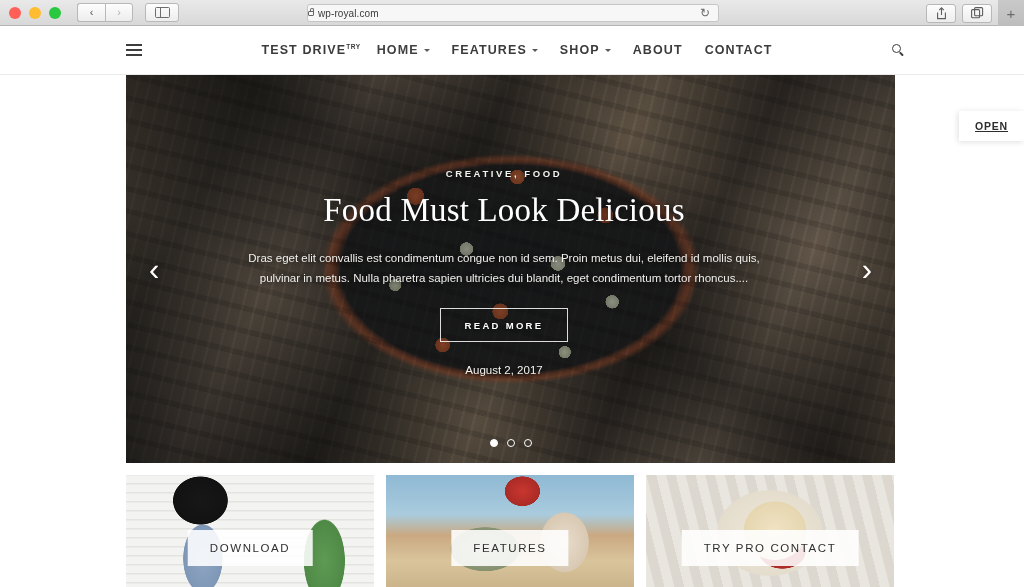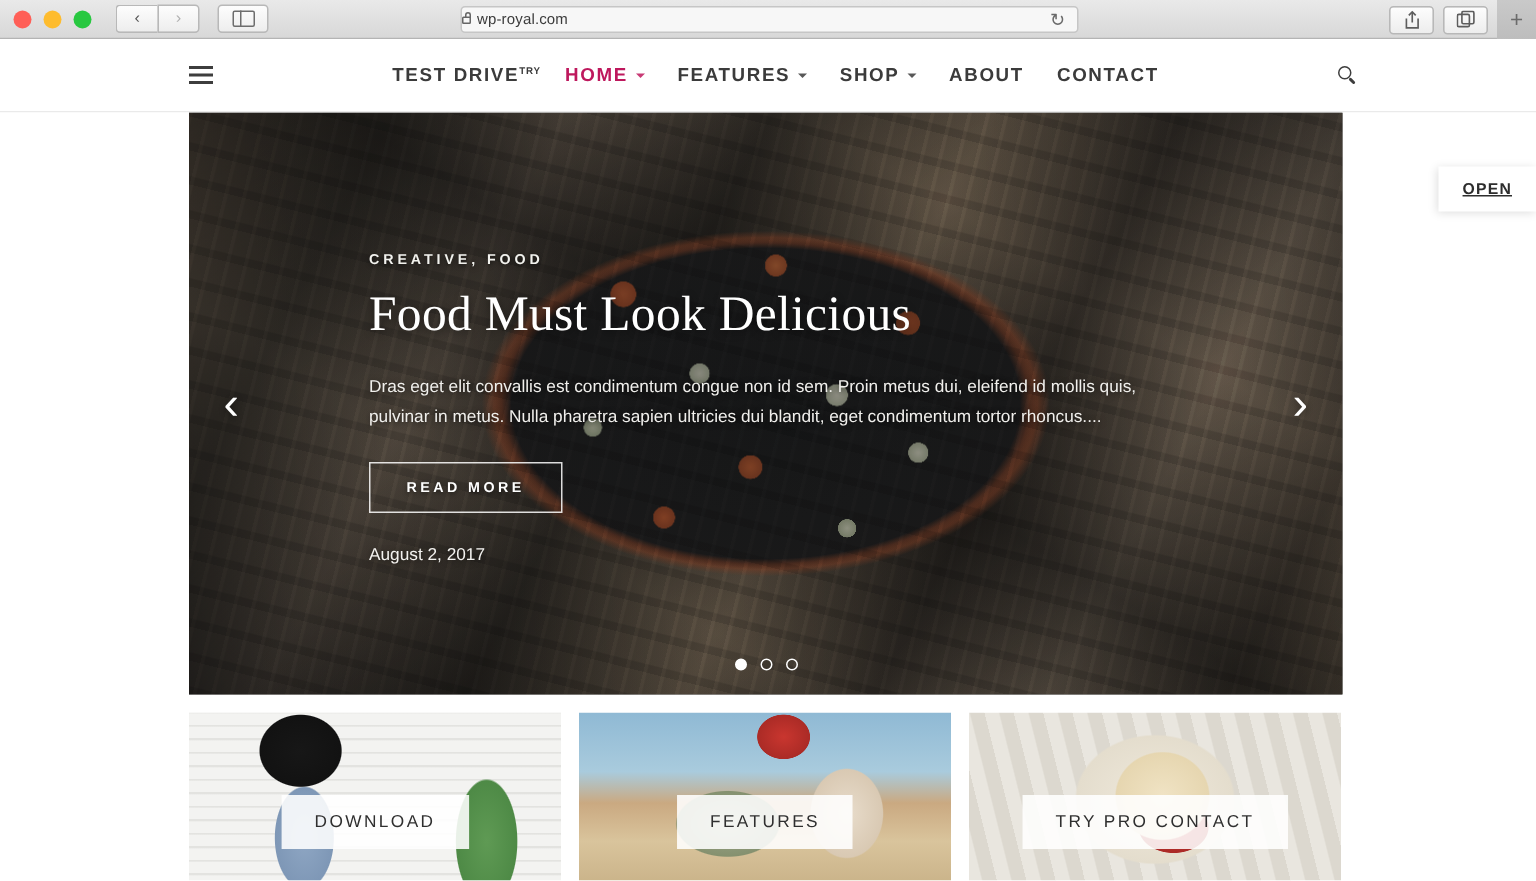--- a/index.html
+++ b/index.html
@@ -157,21 +157,21 @@
     letter-spacing: 1.1px;
     color: #3b3b3b;
     margin-right: 22px;
     white-space: nowrap;
     cursor: pointer;
     display: flex;
     align-items: center;
     gap: 5px;
   }
   .nav-item:last-child { margin-right: 0; }
-  .nav-item.active { color: #be185d; }
+  .nav-item.active { color: #404040; }
   .caret {
     display:inline-block;
     width:0;height:0;
     border-left:3.2px solid transparent;
     border-right:3.2px solid transparent;
     border-top:3.6px solid currentColor;
     opacity: .85;
   }
   .search-icon-btn {
     position: absolute;
@@ -250,20 +250,21 @@
     opacity: .95;
   }
   .hero-scrim {
     position:absolute; inset:0;
     background: linear-gradient(to bottom, rgba(10,12,14,0.26) 0%, rgba(10,12,14,0.30) 45%, rgba(10,12,14,0.22) 100%);
   }
   .hero-content {
     position: absolute;
     left: 0; right: 13px;
     top: 93px;
+    text-align: center;
     color: #fff;
     padding: 0 120px;
   }
   .hero-cats {
     font-size: 9.5px;
     font-weight: 700;
     letter-spacing: 2.6px;
     color: #f2f2ee;
     margin-bottom: 13px;
     text-shadow: 0 1px 3px rgba(0,0,0,.5);

